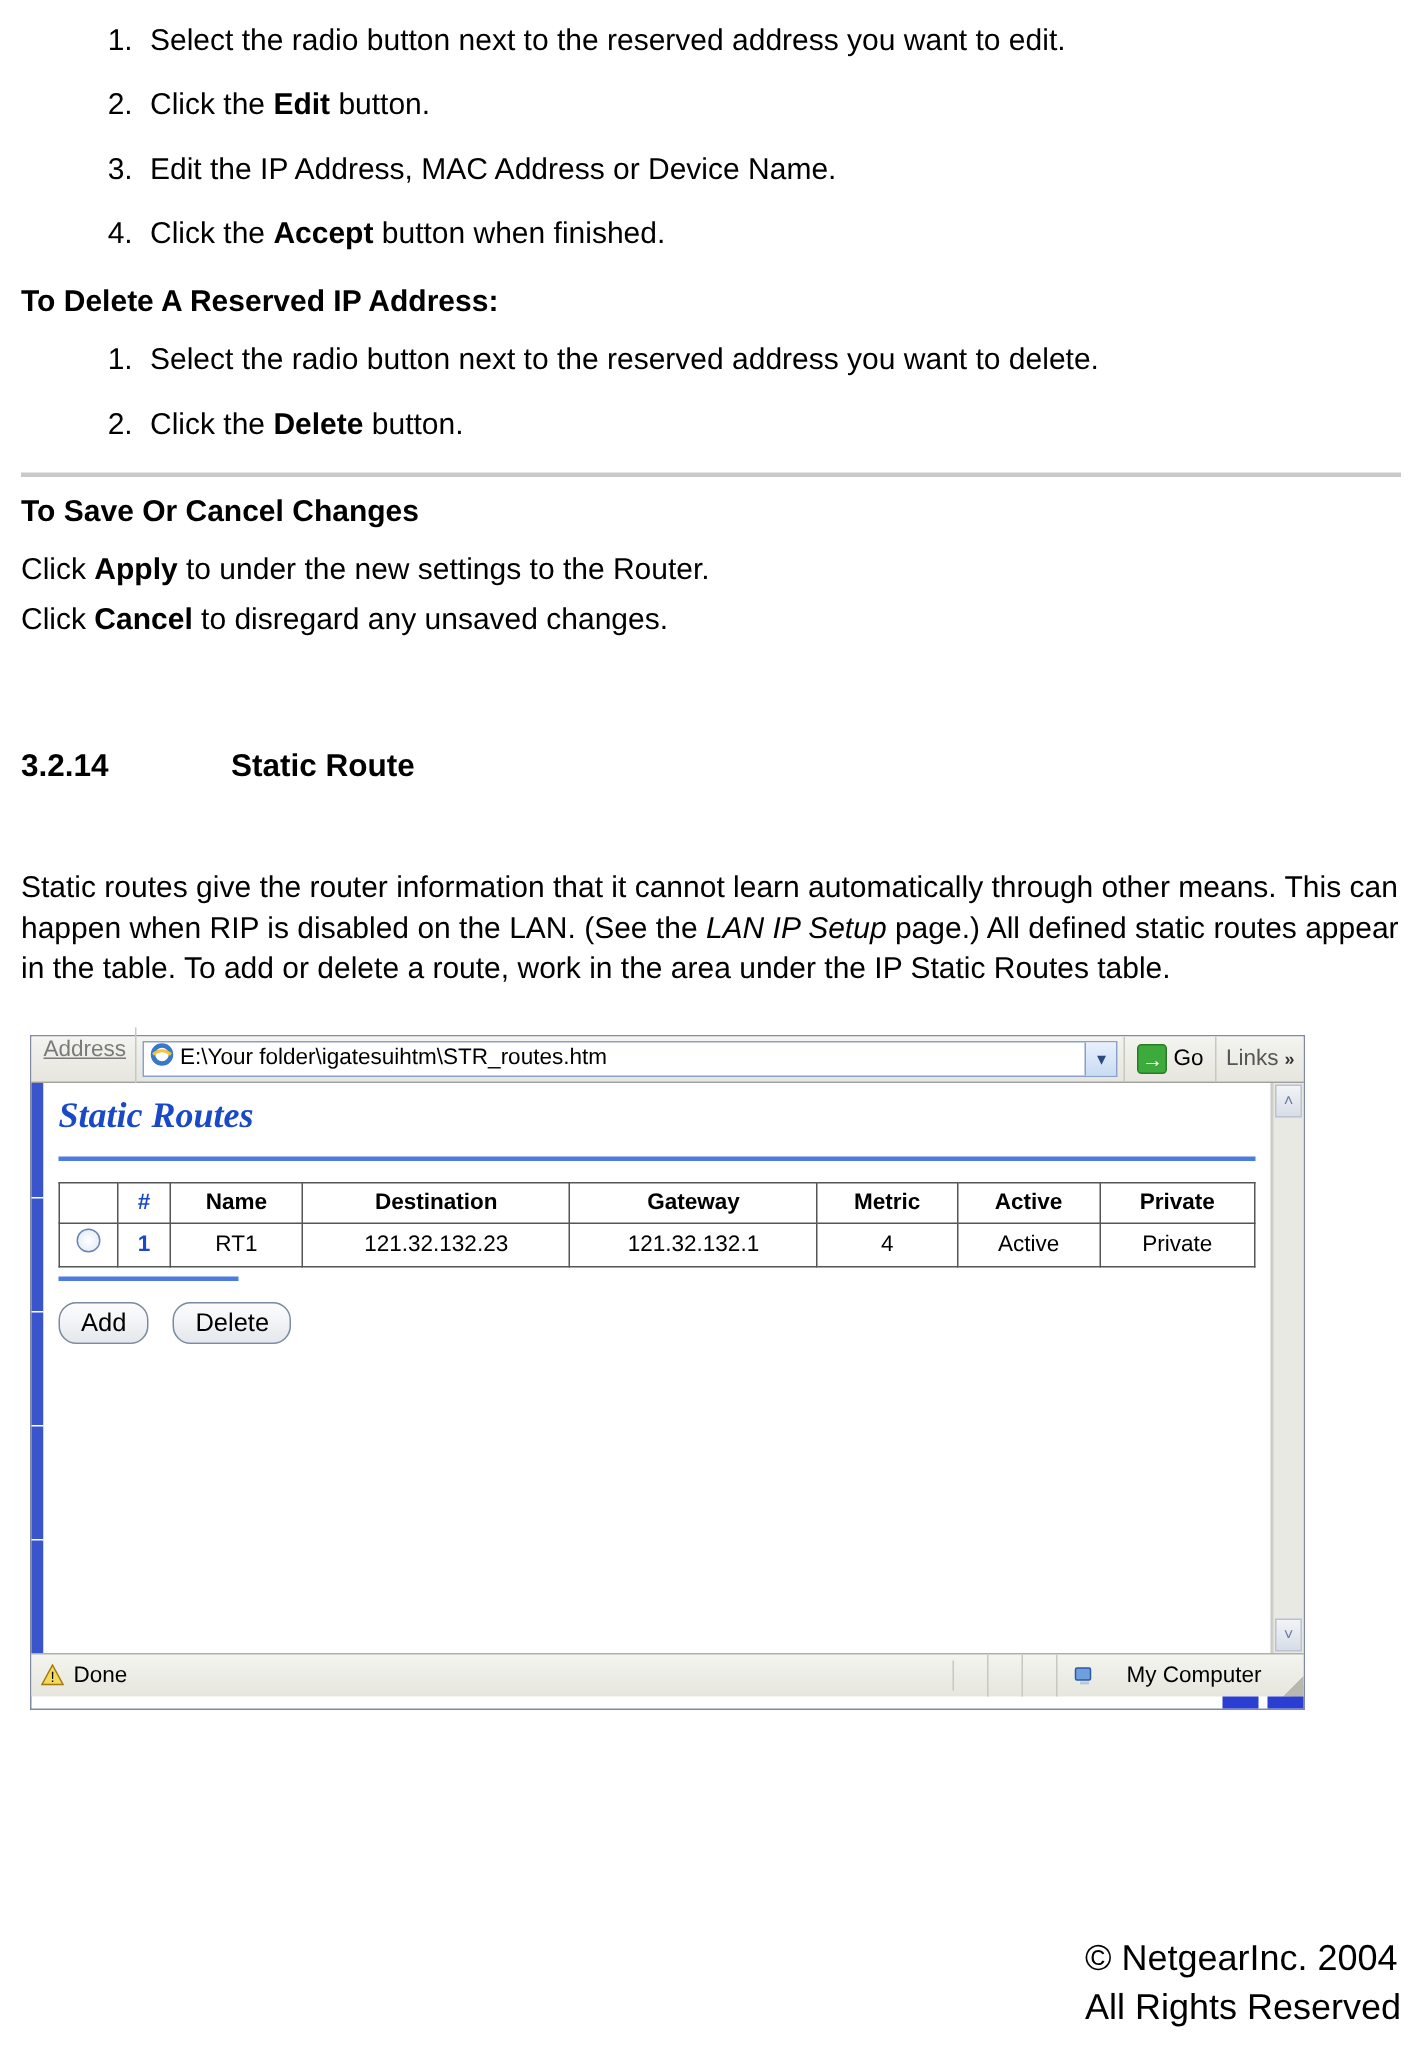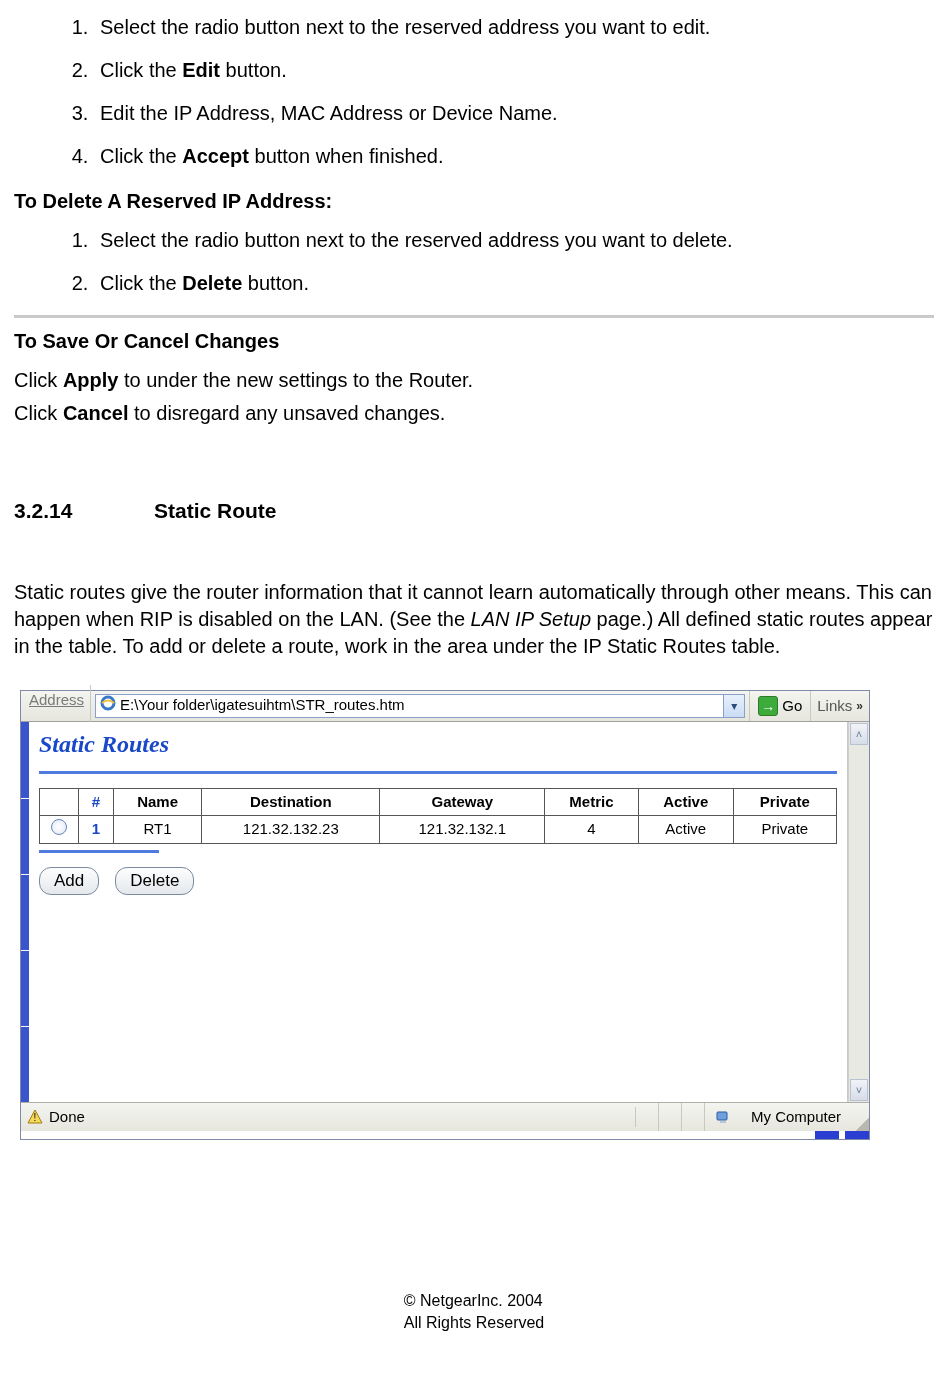--- a/index.html
+++ b/index.html
@@ -221,22 +221,22 @@
   .blue-strip {
     height:8px;
     display:flex;
     justify-content:flex-end;
   }
   .blue-strip .b { width:24px; height:8px; background:#2a3fd2; margin-left:6px; }
 
   .footer {
     margin-top: 150px;
     display:flex;
-    justify-content:center;
-    font-size:16px;
+    justify-content:flex-end;
+    font-size:24px;
   }
   .footer .left { }
 </style>
 </head>
 <body>
 
 <ol class="steps">
   <li><span>Select the radio button next to the reserved address you want to edit.</span></li>
   <li><span>Click the </span><span class="bold">Edit</span><span> button.</span></li>
   <li><span>Edit the IP Address, MAC Address or Device Name.</span></li>

